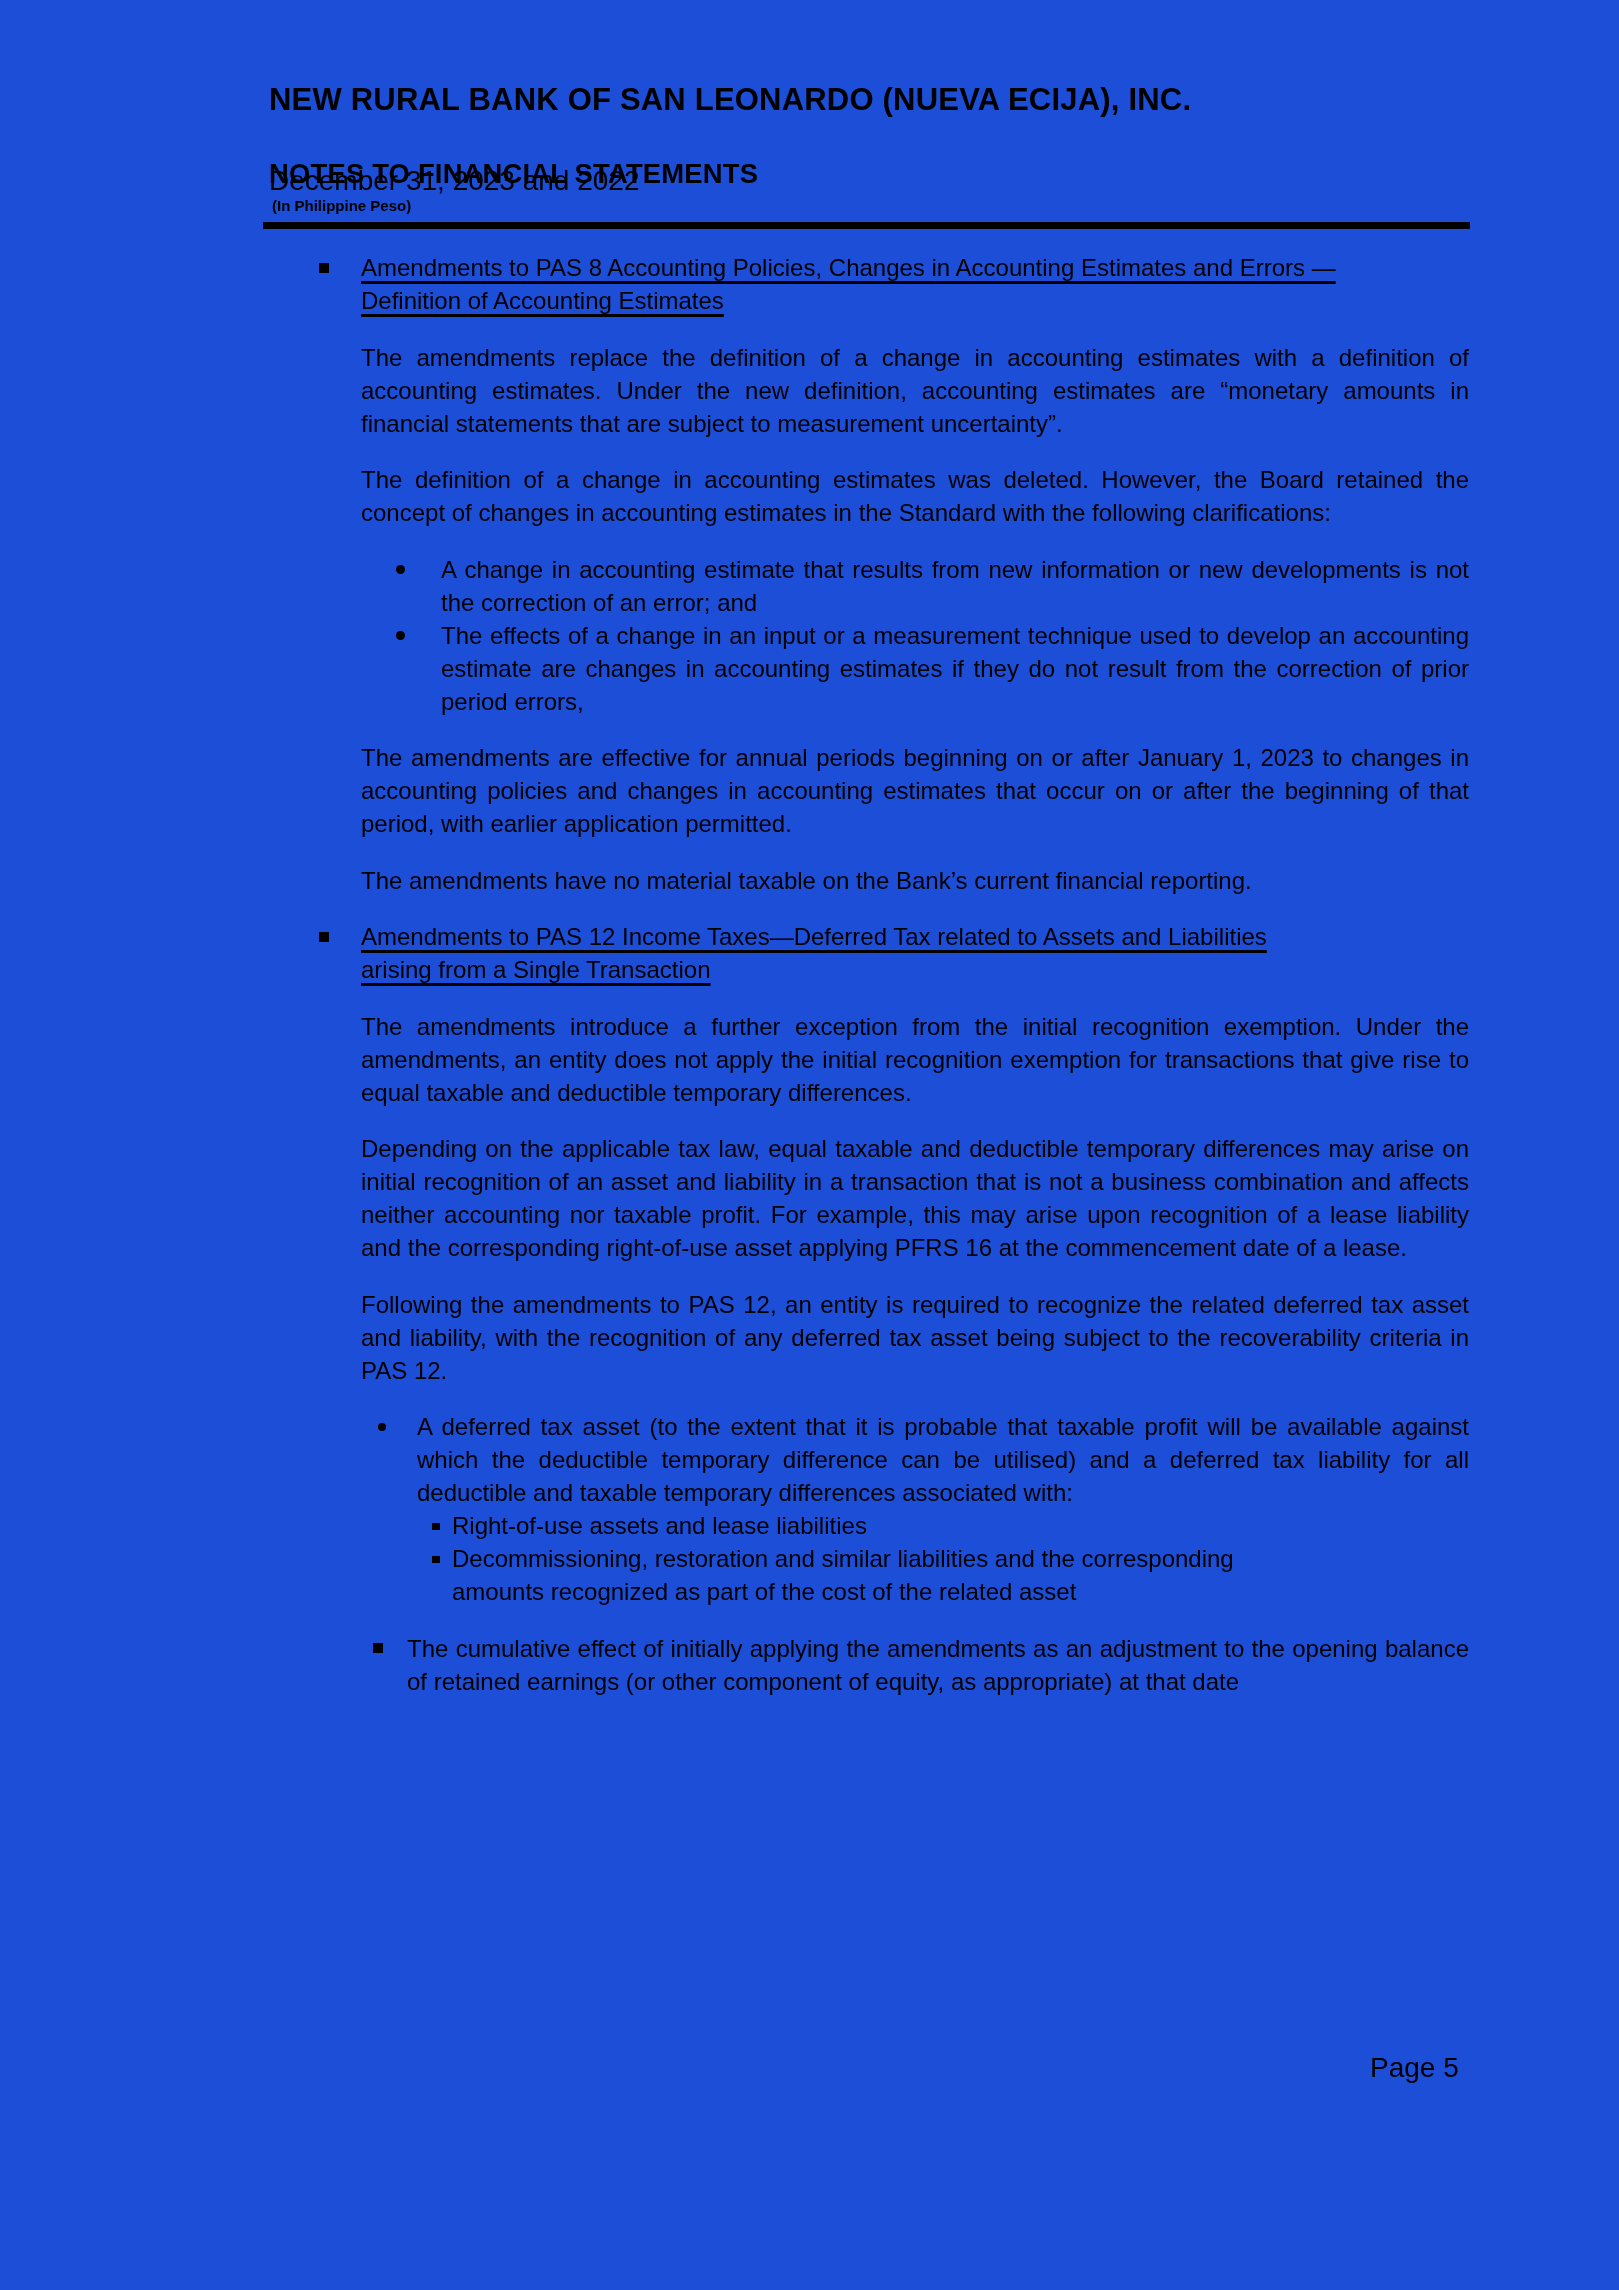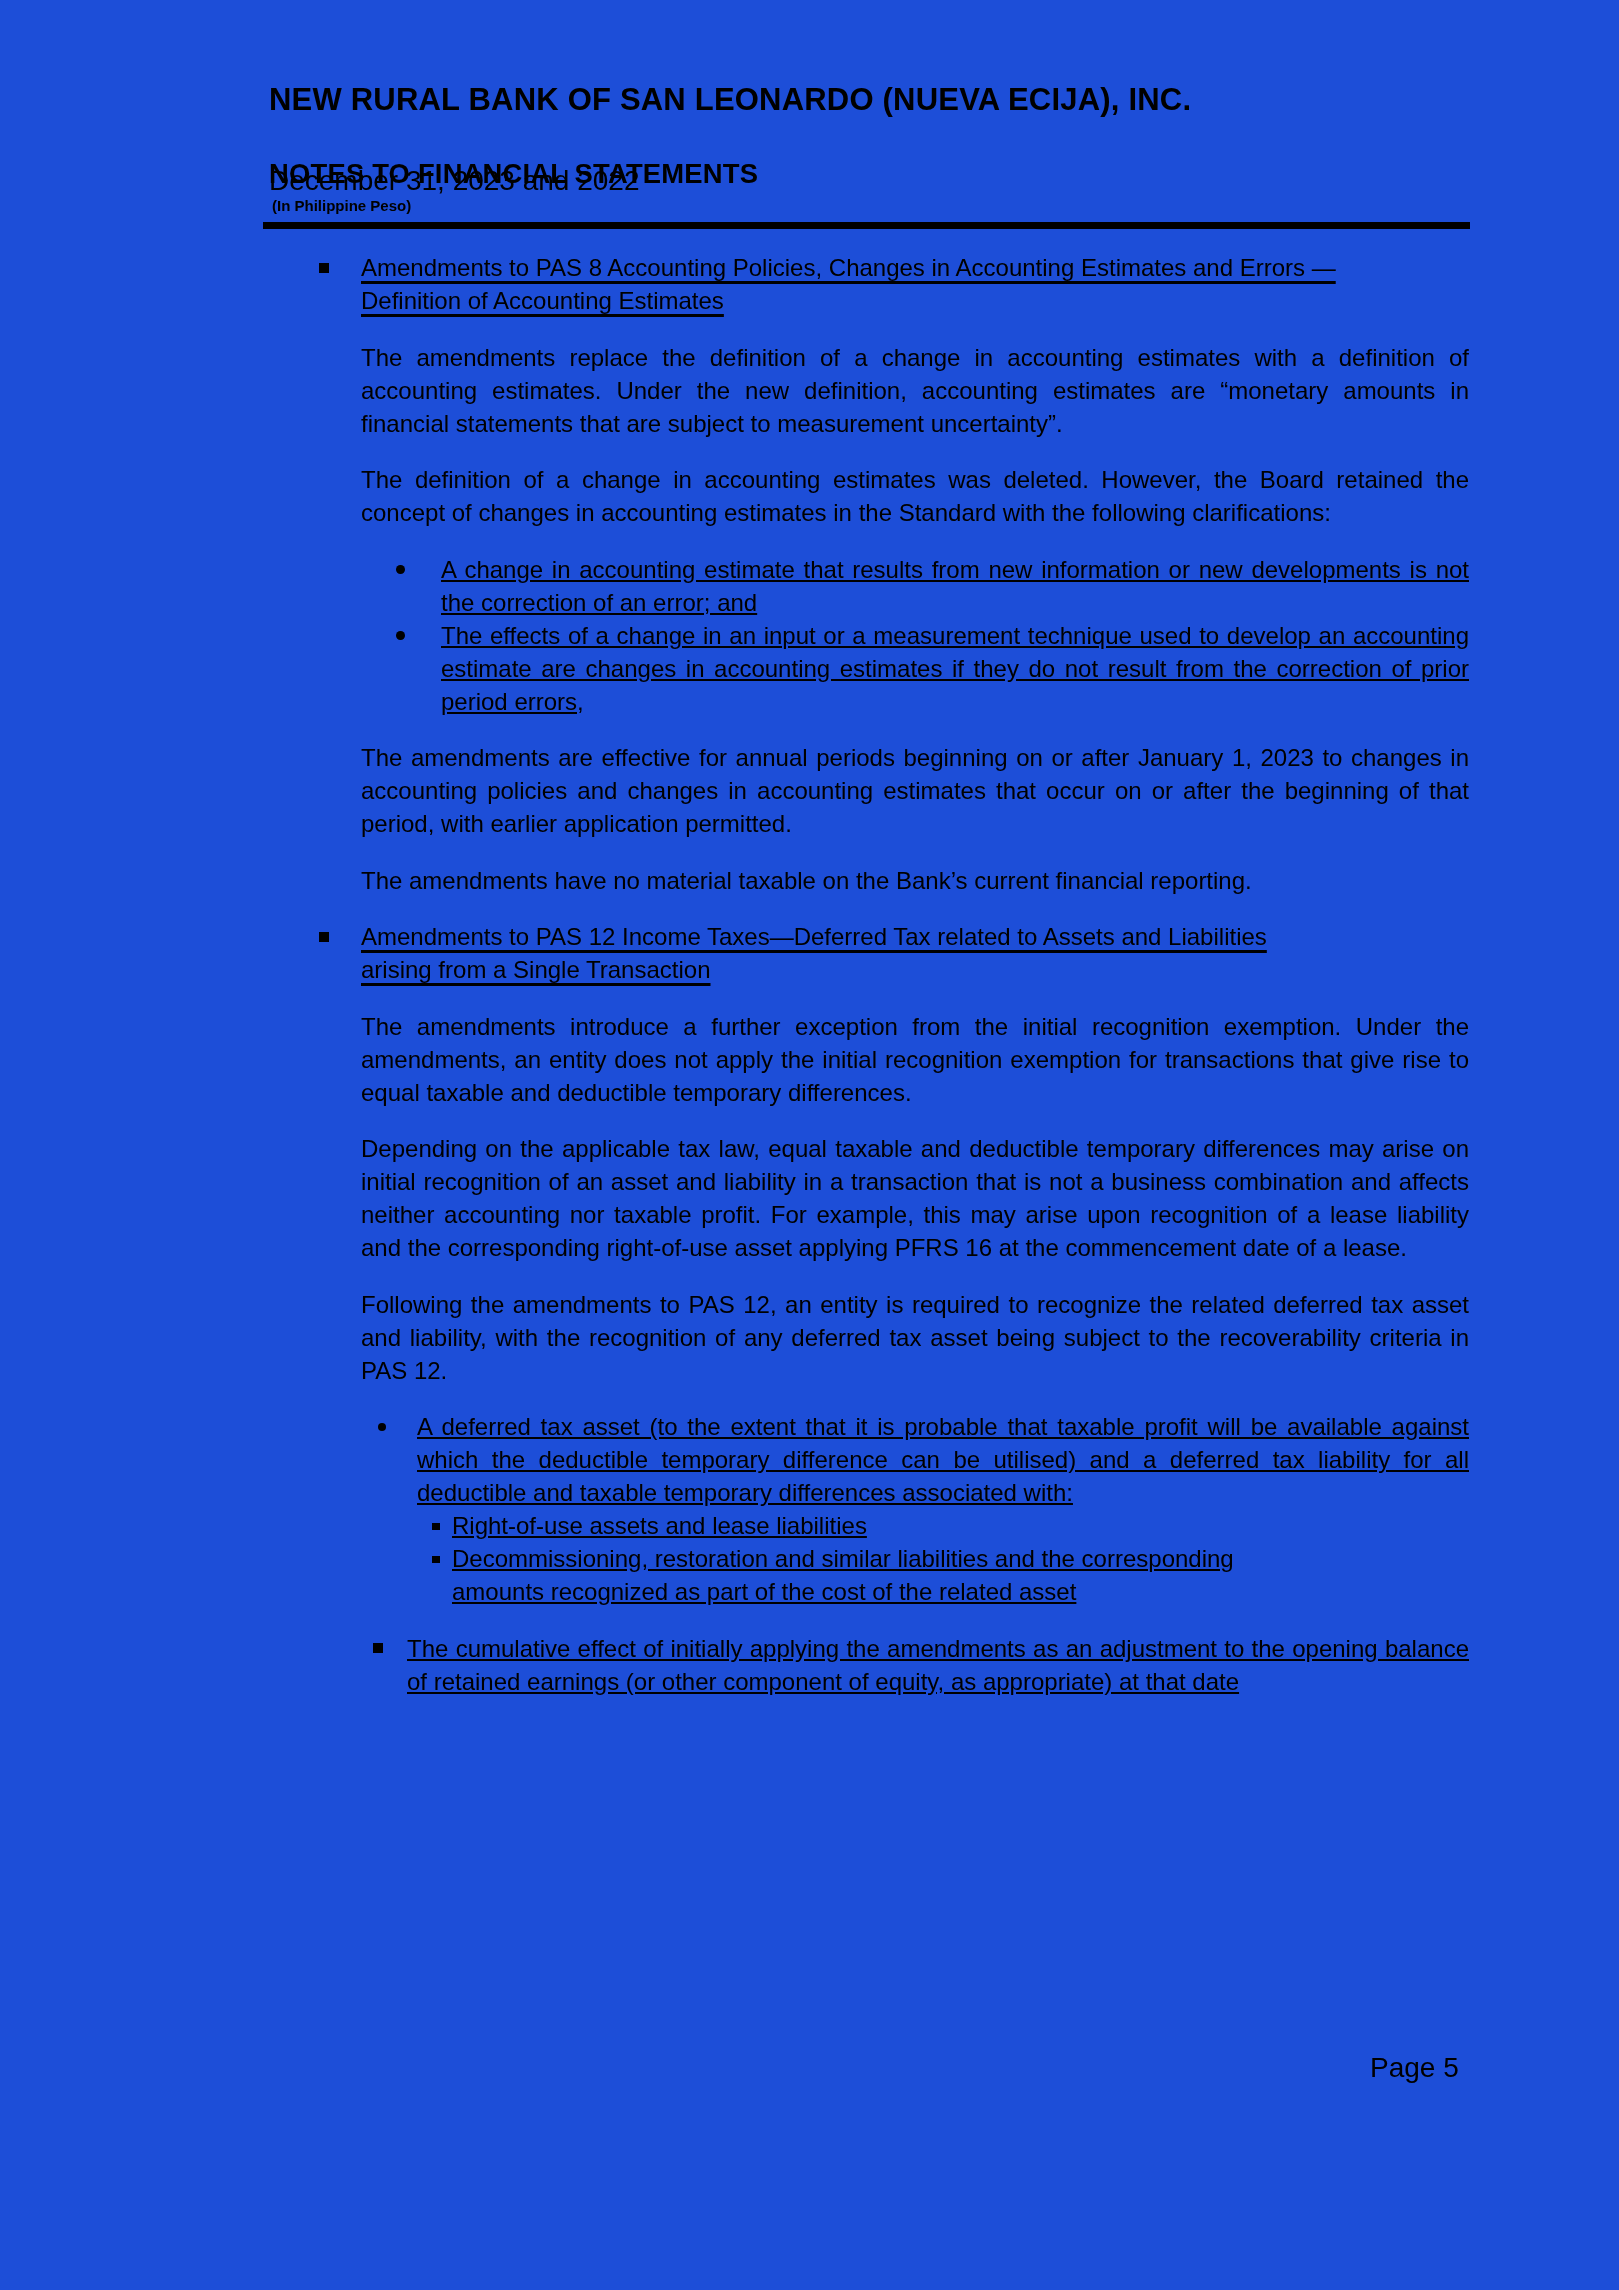--- a/index.html
+++ b/index.html
@@ -35,21 +35,21 @@
     position: absolute;
     left: 361px; top: 251px;
     width: 1108px;
     font-size: 24px;
     line-height: 33px;
   }
   .block { margin: 0 0 23.5px 0; }
   .para  { text-align: justify; }
 
   .item { position: relative; }
-  .item .txt { display: block; text-decoration: underline; }
+  .item .txt { display: block; }
   .item .txt.just { text-align: justify; }
 
   
   .marker { position: absolute; display: block; background: #000; }
   .sq  { width: 9.8px; height: 9.8px; }
   .sq3 { width: 7.8px;  height: 7.8px; }
   .rd  { width: 8.8px;  height: 8.8px; border-radius: 50%; }
 
   
   .h-item { padding-left: 0; }

